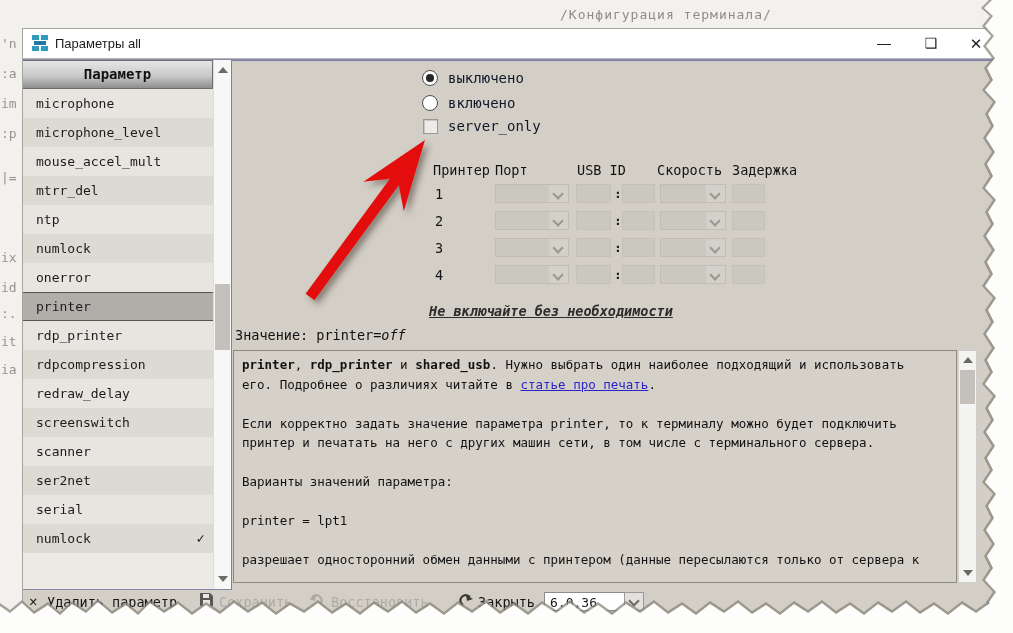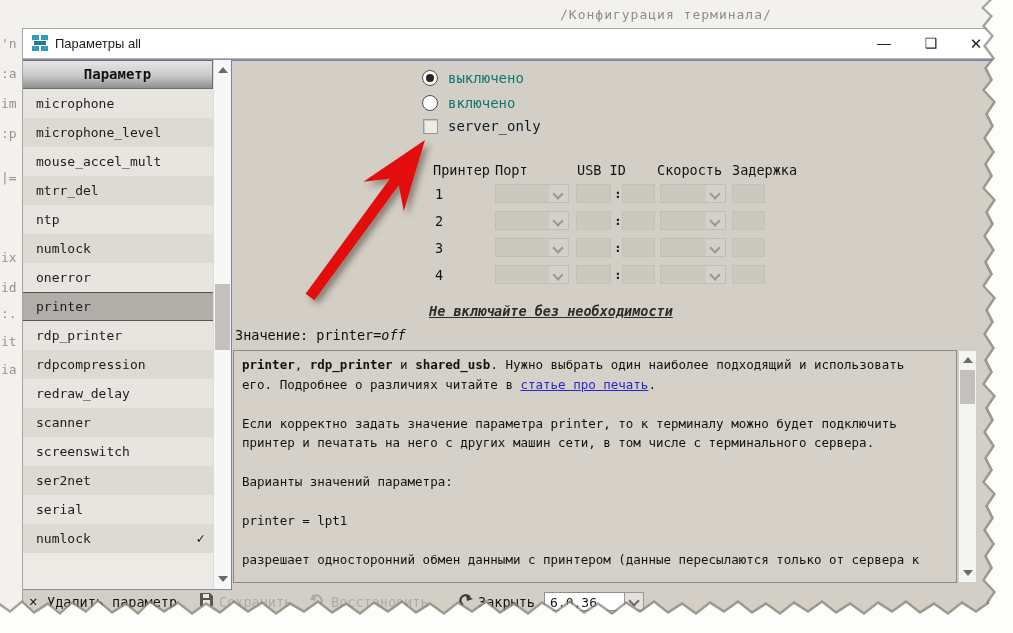--- a/index.html
+++ b/index.html
@@ -41,21 +41,21 @@
   .up{top:7px;border-left:5px solid transparent;border-right:5px solid transparent;border-bottom:6px solid #6c6a66;}
   .down{bottom:7px;border-left:5px solid transparent;border-right:5px solid transparent;border-top:6px solid #6c6a66;}
   .sthumb{position:absolute;left:1px;width:15px;background:#c4c1bc;}
 
   
   .main{position:absolute;left:208px;top:0;width:770px;height:529px;background:#d3cfc6;
         border-left:1px solid #817fa4;border-top:1px solid #817fa4;}
   .rrow{position:absolute;left:190px;height:16px;}
   .radio{position:absolute;left:0;top:0;width:14px;height:14px;border:1px solid #4c4c4a;border-radius:50%;background:#fff;}
   .radio.sel::after{content:"";position:absolute;left:3px;top:3px;width:8px;height:8px;border-radius:50%;background:#262626;}
-  .rlab{position:absolute;left:26px;top:0;font-size:14px;color:#0f766e;line-height:16px;}
+  .rlab{position:absolute;left:26px;top:0;font-size:14px;color:#0f172a;line-height:16px;}
   .cbrow{position:absolute;left:190px;height:16px;}
   .cbox{position:absolute;left:1px;top:0;width:13px;height:13px;background:#edebe7;border:1px solid #9a988f;
         box-shadow:inset 1px 1px 0 #cac7c0;}
   .cblab{position:absolute;left:26px;top:0;font-size:14px;color:#0f172a;line-height:15px;}
 
   .thead{position:absolute;top:101px;font-size:13.5px;color:#141414;}
   .prow{position:absolute;left:0;height:27px;width:100%;}
   .prow .num{position:absolute;left:203px;top:2px;font-size:13.5px;color:#141414;}
   .ctrl{position:absolute;top:0;height:19px;box-sizing:border-box;}
   .dd{background:#cbc8c0;border:1px solid #c0bdb5;box-shadow:inset -19px 0 0 #d4d1ca;}
@@ -139,22 +139,22 @@
             <div class="srow"><span>microphone_level</span></div>
             <div class="srow"><span>mouse_accel_mult</span></div>
             <div class="srow"><span>mtrr_del</span></div>
             <div class="srow"><span>ntp</span></div>
             <div class="srow"><span>numlock</span></div>
             <div class="srow"><span>onerror</span></div>
             <div class="srow sel"><span>printer</span></div>
             <div class="srow"><span>rdp_printer</span></div>
             <div class="srow"><span>rdpcompression</span></div>
             <div class="srow"><span>redraw_delay</span></div>
+            <div class="srow"><span>screenswitch</span></div>
             <div class="srow"><span>scanner</span></div>
-            <div class="srow"><span>screenswitch</span></div>
             <div class="srow"><span>ser2net</span></div>
             <div class="srow"><span>serial</span></div>
             <div class="srow"><span>numlock</span><span class="chk">✓</span></div>
           </div>
       </div>
       <div class="sscroll">
         <span class="sarrow up"></span>
         <span class="sthumb" style="top:224px;height:66px;"></span>
         <span class="sarrow down"></span>
       </div>

